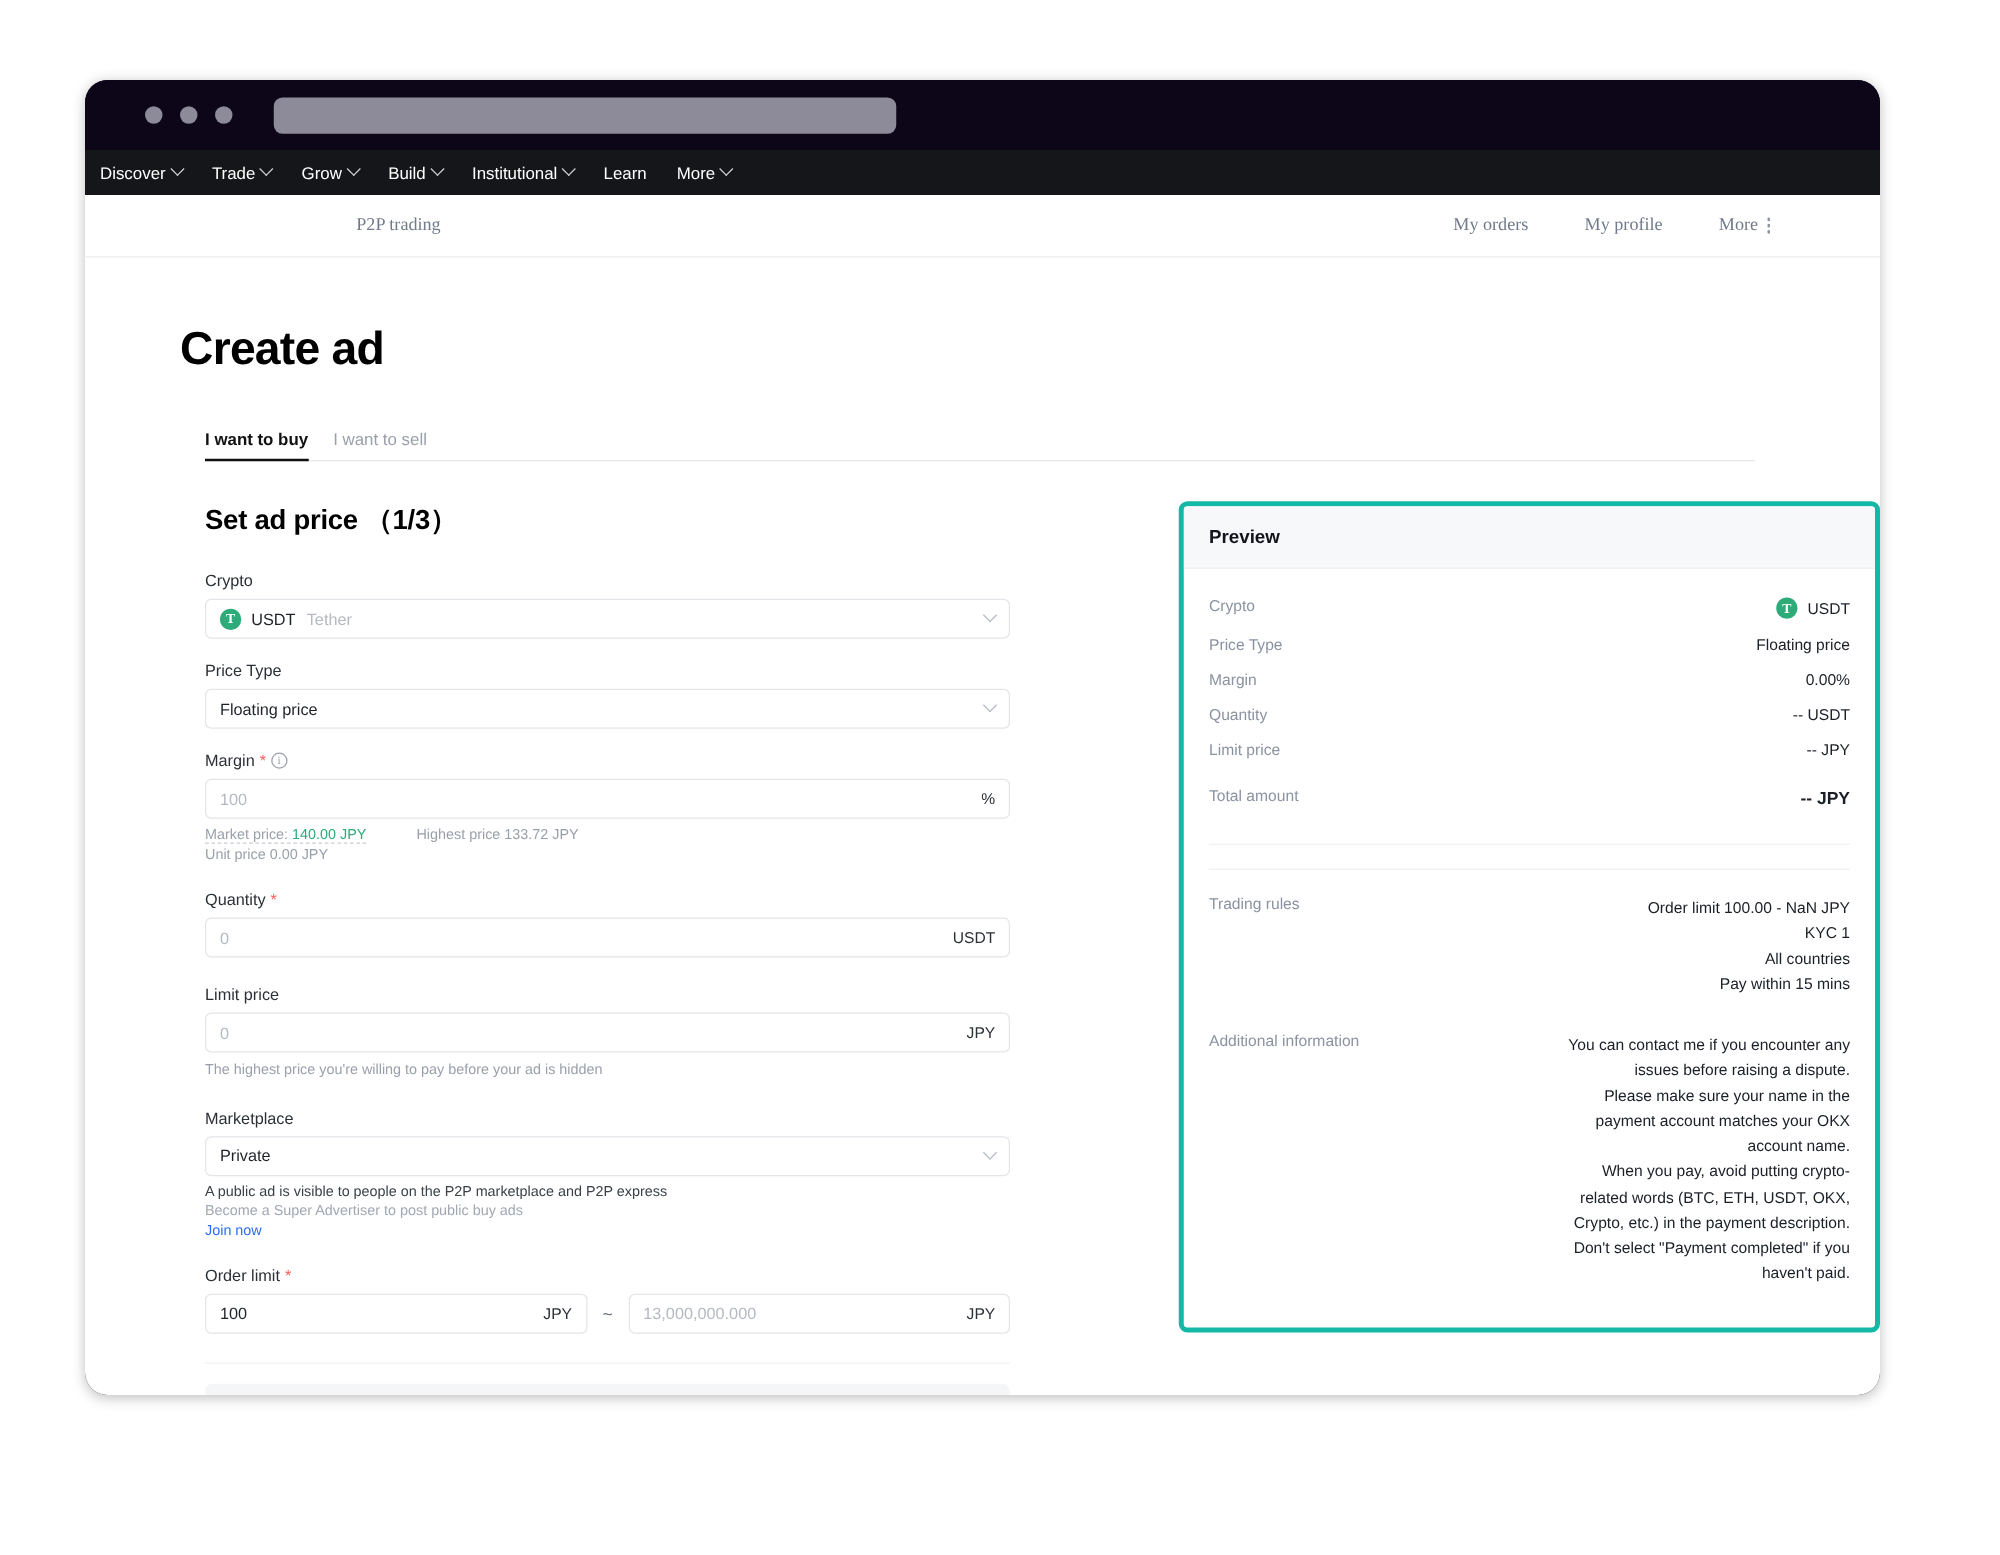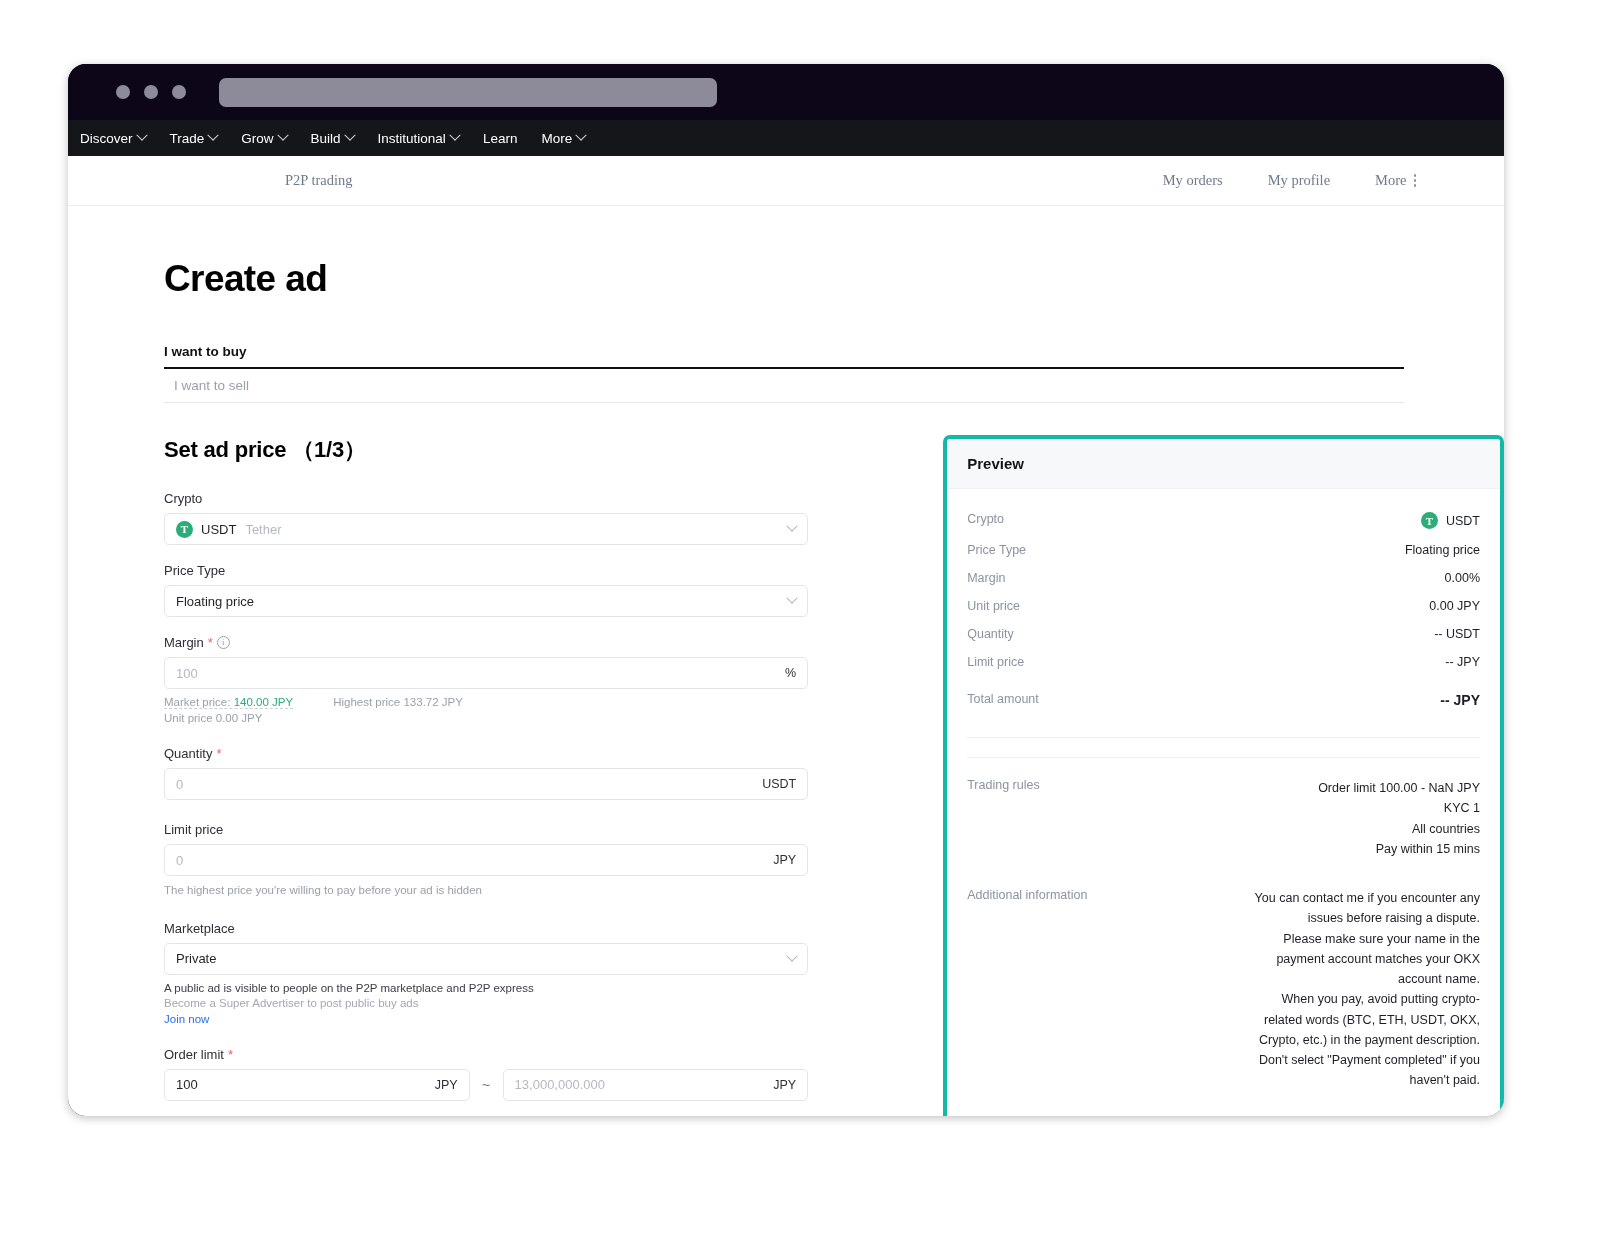--- a/index.html
+++ b/index.html
@@ -101,31 +101,30 @@
   .more-wrap { display: flex; align-items: center; }
 
   
   .content { padding: 52px 0 0 0; }
 
   .page-title {
     font-size: 37px;
     font-weight: 700;
     letter-spacing: -0.6px;
     color: #000000;
-    margin-left: 96px;
+    margin-left: 76px;
   }
 
   .tabs {
     margin: 44px 0 0 96px;
     width: 1240px;
     border-bottom: 1px solid #e5e7eb;
     display: flex;
     gap: 10px;
     font-size: 13.5px;
-    flex-direction: column;
   }
   .tab {
     padding: 0 0 9px 0;
     color: #9aa0ab;
     cursor: pointer;
     position: relative;
   }
   .tab + .tab { margin-left: 10px; }
   .tab.active { color: #111111; font-weight: 700; }
   .tab.active::after {
@@ -473,24 +472,20 @@
               <div class="prow">
                 <span class="k">Price Type</span>
                 <span class="v">Floating price</span>
               </div>
 
               <div class="prow">
                 <span class="k">Margin</span>
                 <span class="v">0.00%</span>
               </div>
 
-              <div class="prow">
-                <span class="k">Unit price</span>
-                <span class="v">0.00 JPY</span>
-              </div>
 
               <div class="prow">
                 <span class="k">Quantity</span>
                 <span class="v">-- USDT</span>
               </div>
 
               <div class="prow">
                 <span class="k">Limit price</span>
                 <span class="v">-- JPY</span>
               </div>

